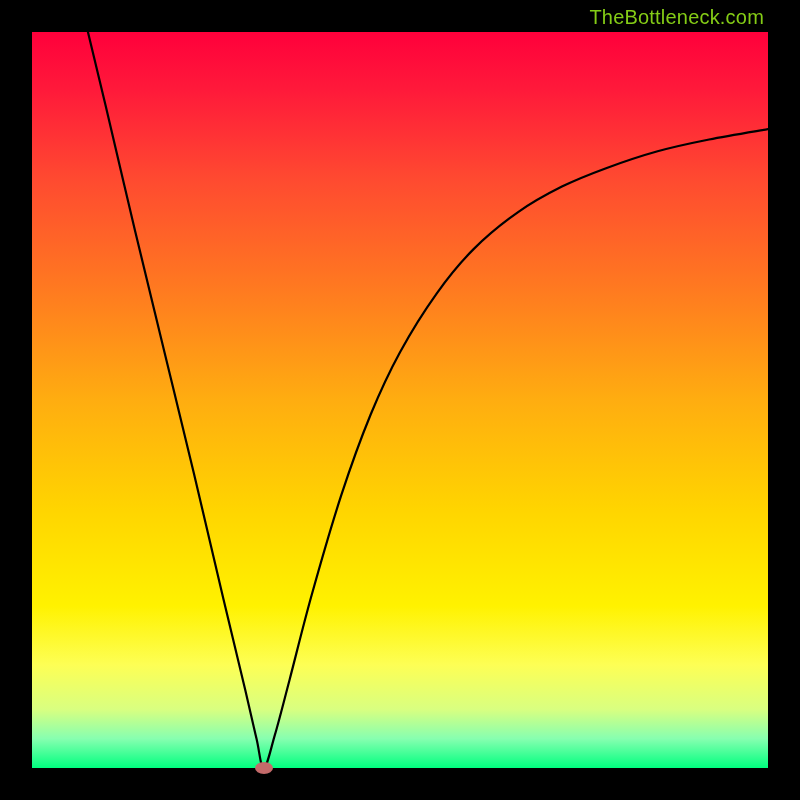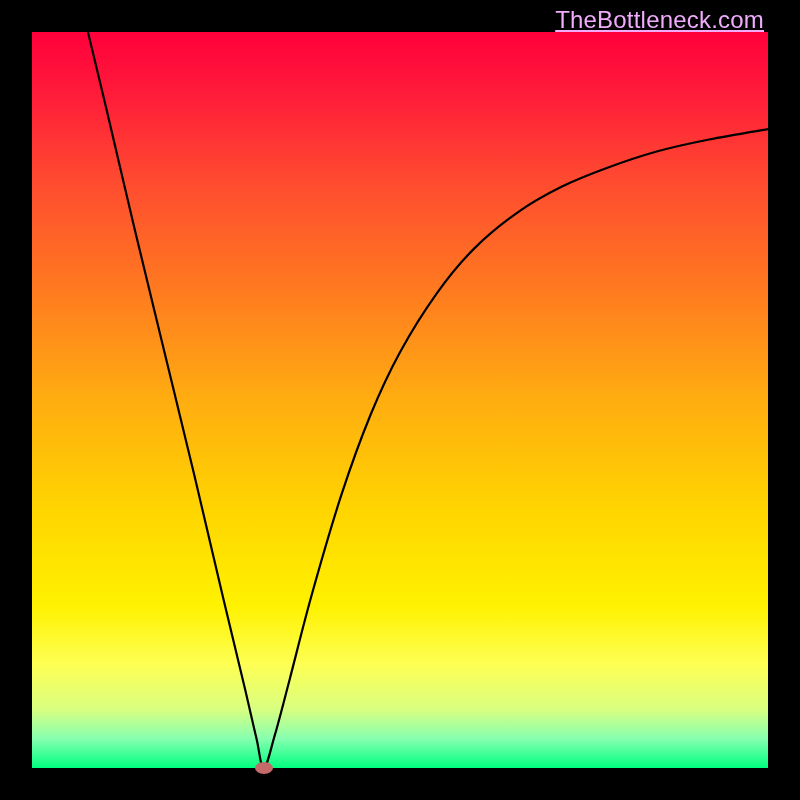--- a/index.html
+++ b/index.html
@@ -23,25 +23,24 @@
     position: absolute;
     left: 0;
     top: 0;
     width: 736px;
     height: 736px;
   }
   .watermark {
     position: absolute;
     top: 6px;
     right: 36px;
-    color: #f0abfc;
-    font-size: 24px;
+    color: #84cc16;
+    font-size: 20px;
     font-weight: 500;
     letter-spacing: 0.2px;
-    text-decoration: underline;
   }
   .marker {
     position: absolute;
     width: 18px;
     height: 12px;
     border-radius: 50%;
     transform: translate(-50%, -50%);
   }
 </style>
 </head>

